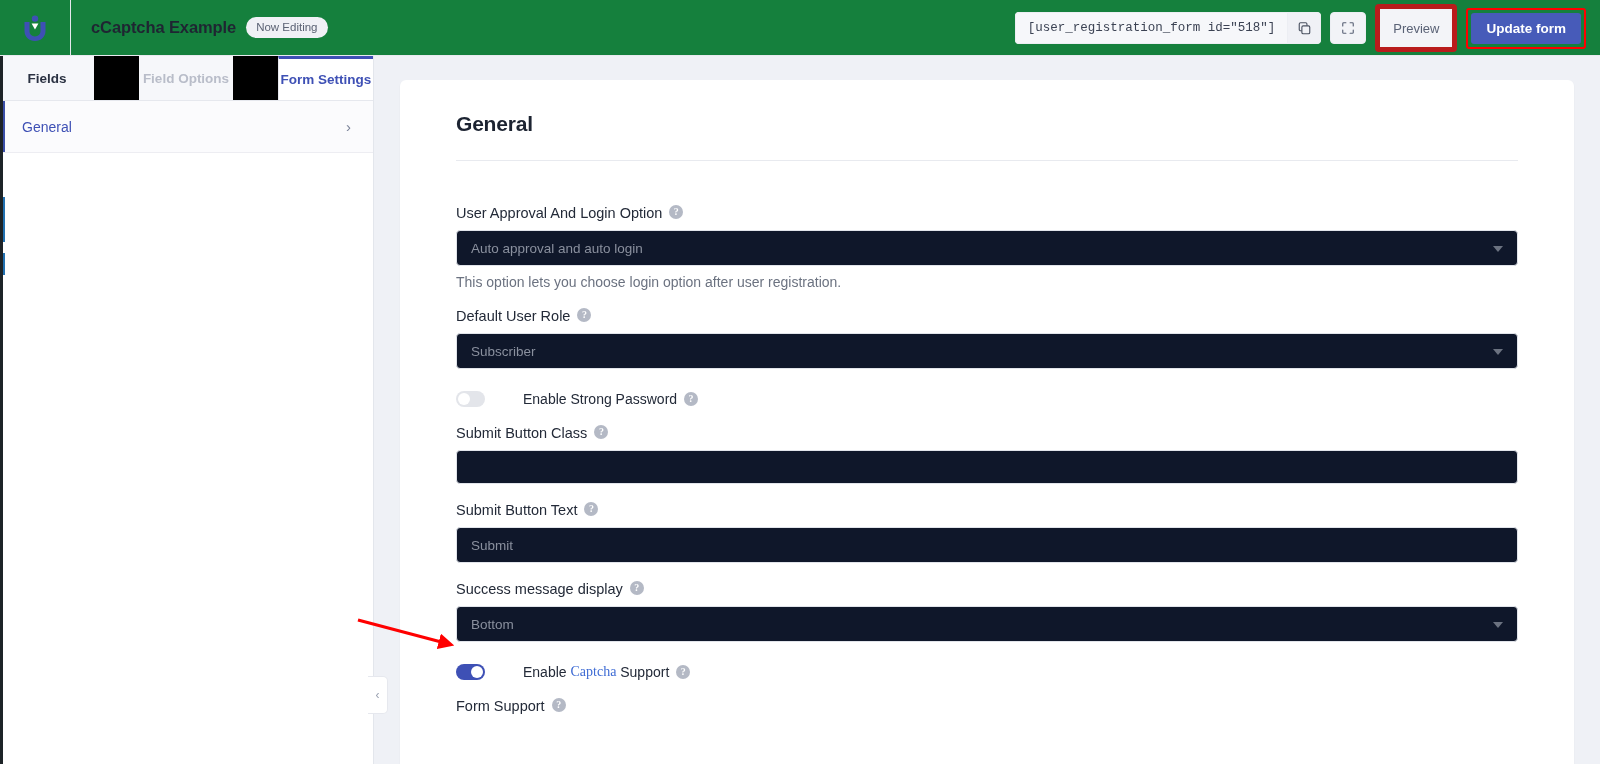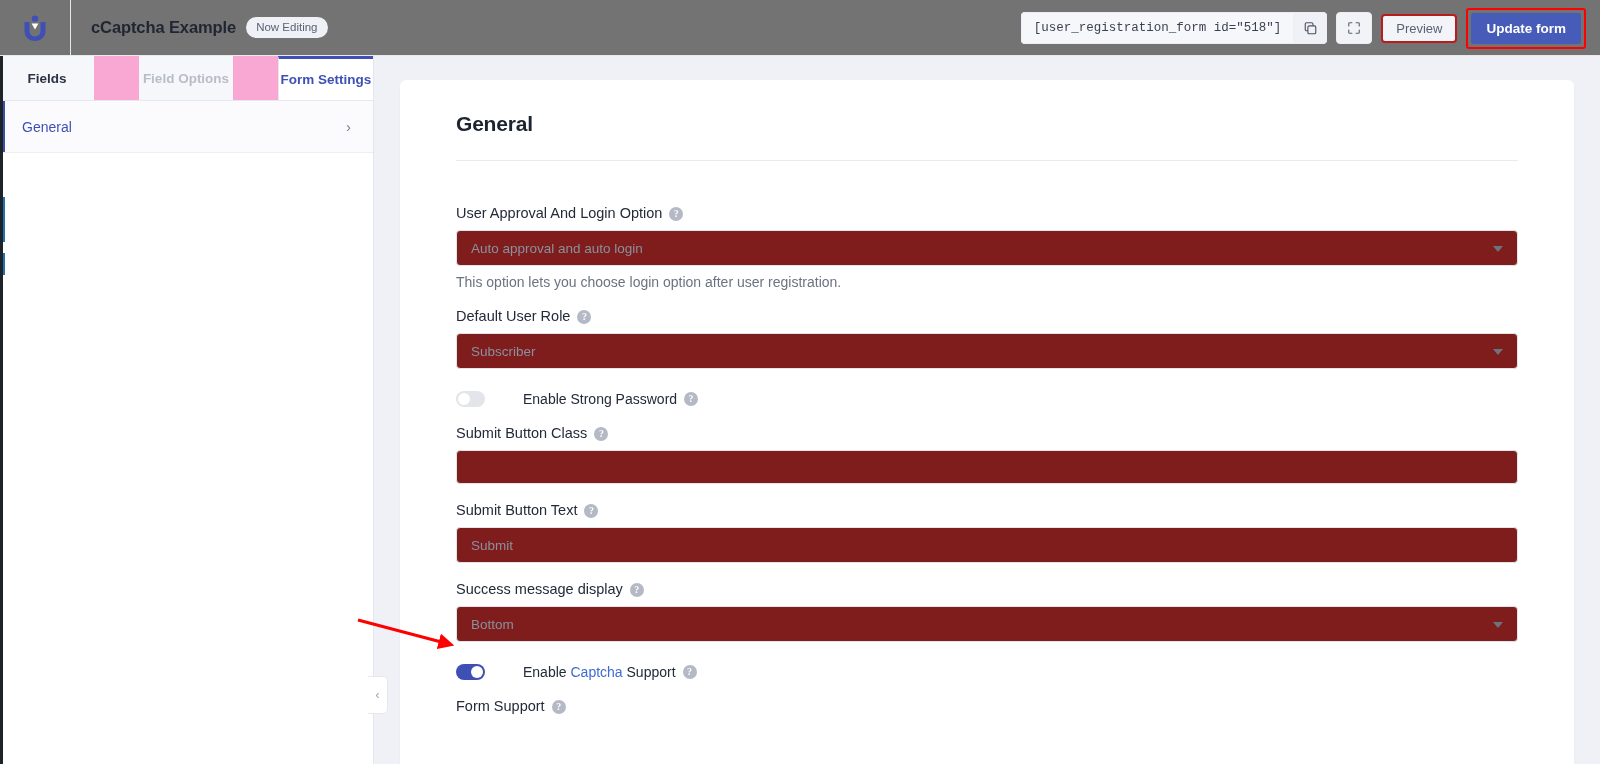--- a/index.html
+++ b/index.html
@@ -17,21 +17,21 @@
     width: 1600px;
     height: 764px;
     background: #ffffff;
   }
 
   
   .topbar {
     position: absolute;
     left: 0; top: 0;
     width: 1600px; height: 56px;
-    background: #737373;
+    background: #15803d;
     border-bottom: 1px solid #e8eaef;
     display: flex;
     align-items: center;
   }
   .logo-wrap {
     width: 71px;
     height: 56px;
     display: flex;
     align-items: center;
     justify-content: center;
@@ -99,28 +99,28 @@
     border-radius: 0 4px 4px 0;
   }
   .icon-btn.standalone {
     border-radius: 4px;
     width: 36px;
     background: #f2f3f7;
     border: 1px solid #eceef3;
   }
 
   .preview-btn {
-    height: 29px;
+    height: 48px;
     display: flex;
     align-items: center;
     padding: 0 13px;
     font-size: 13px;
     color: #5a6276;
     background: #f3f4f8;
-    border: 2px solid #b91c1c;
+    border: 5px solid #b91c1c;
     border-radius: 4px;
     white-space: nowrap;
   }
 
   .update-wrap {
     position: relative;
     padding: 3px;
     border: 2px solid #ff0000;
     border-radius: 3px;
   }
@@ -143,21 +143,21 @@
     position: absolute;
     left: 0; top: 56px;
     width: 374px;
     height: 708px;
     background: #ffffff;
     border-right: 1px solid #e3e6ec;
   }
   .tabs {
     display: flex;
     height: 45px;
-    background: #f9a8d4;
+    background: #000000;
     border-bottom: 1px solid #e6e8ee;
     gap: 45px;
   }
   .tab {
     flex: 1;
     display: flex;
     align-items: center;
     justify-content: center;
     font-size: 13.5px;
     font-weight: bold;
@@ -255,21 +255,21 @@
     height: 1px;
     background: #e8eaef;
   }
 
   .fields { padding: 26px 56px 40px 56px; }
 
   .field { margin-bottom: 4px; }
 
   .field-label {
     display: flex;
-    align-items: flex-end;
+    align-items: flex-start;
     font-size: 14.5px;
     color: #232a38;
     margin-bottom: 9px;
     margin-top: 18px;
   }
   .help-icon {
     display: inline-flex;
     align-items: center;
     justify-content: center;
     width: 14px; height: 14px;
@@ -281,21 +281,21 @@
     font-weight: bold;
     font-family: "Liberation Serif", serif;
     line-height: 14px;
   }
 
   .control {
     position: relative;
     height: 36px;
     border: 1px solid #e1e4ea;
     border-radius: 4px;
-    background: #7f1d1d;
+    background: #0f172a;
     display: flex;
     align-items: center;
     padding: 0 14px;
     width: 1062px;
   }
   .control .value {
     font-size: 13.5px;
     color: #8a909e;
   }
   .control.select::after {
@@ -343,21 +343,21 @@
   .toggle.on { background: #3e50b5; }
   .toggle.on .knob { left: 15px; }
   .toggle-label {
     margin-left: 14px;
     font-size: 14px;
     color: #232a38;
     display: flex;
     align-items: center;
     white-space: pre;
   }
-  .toggle-label .link { color: #3e6bd4; }
+  .toggle-label .link { color: #3e6bd4; font-family: Liberation Serif, serif; }
 
   
   .collapse-handle {
     position: absolute;
     left: 368px;
     top: 676px;
     width: 20px;
     height: 38px;
     background: #ffffff;
     border: 1px solid #e6e8ee;

